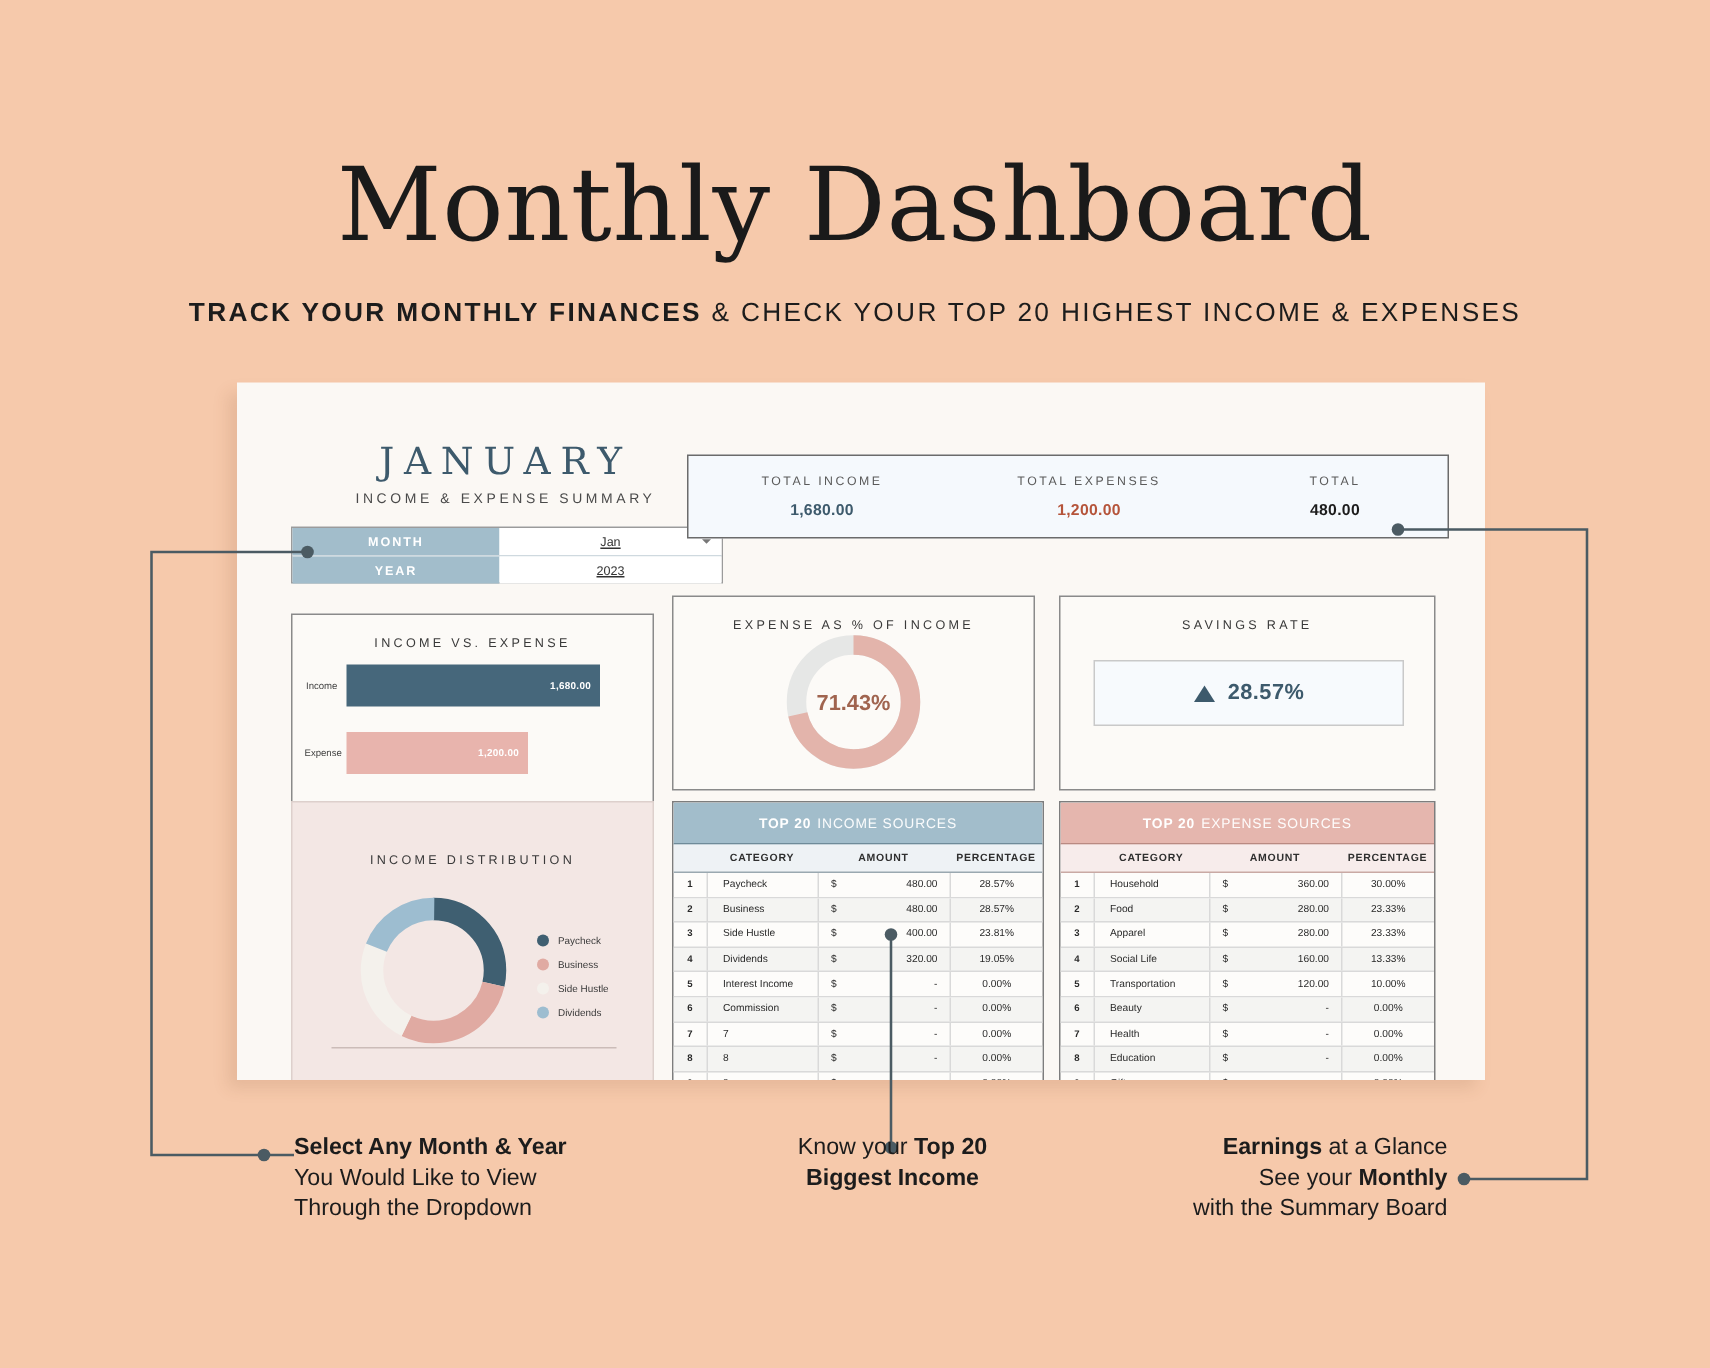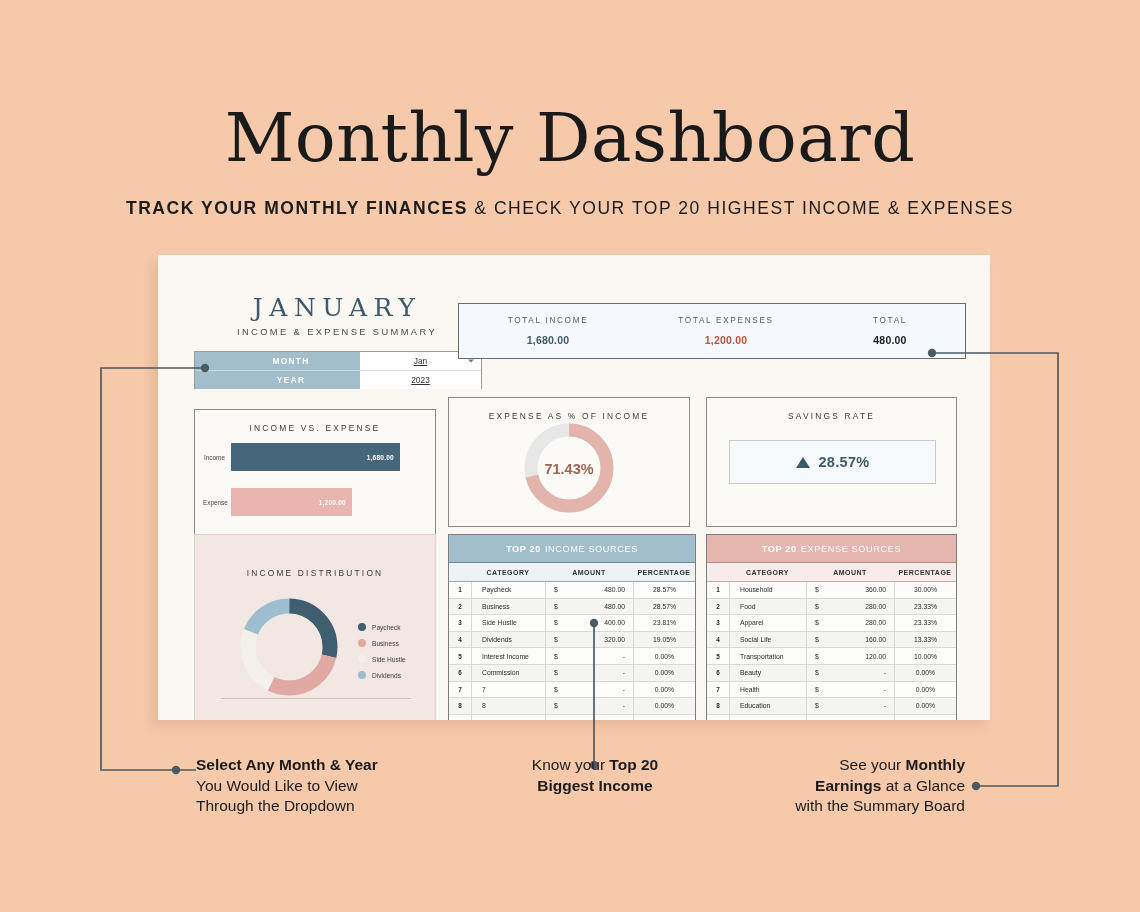--- a/index.html
+++ b/index.html
@@ -45,21 +45,21 @@
   }
   .selector{
     position:absolute;left:36px;top:96px;width:286px;height:36px;
     border:1px solid #9b9b9b;background:#fff;
   }
   .sel-row{display:flex;height:18px;}
   .sel-row + .sel-row{border-top:1px solid #cfd9df;}
   .sel-lbl{
     width:138px;background:#a2bdcb;color:#fff;
     font-size:8.4px;letter-spacing:1.3px;font-weight:600;
-    display:flex;align-items:center;justify-content:center;padding-left:27px;
+    display:flex;align-items:center;justify-content:center;
   }
   .sel-val{
     flex:1;background:#fff;color:#333;font-size:8.4px;
     display:flex;align-items:center;justify-content:center;position:relative;text-decoration:underline;
   }
   .caret{position:absolute;right:7px;top:50%;transform:translateY(-50%);
     width:0;height:0;border-left:3px solid transparent;border-right:3px solid transparent;
     border-top:3.5px solid #777;}
 
   
@@ -479,18 +479,18 @@
     <div>You Would Like to View</div>
     <div>Through the Dropdown</div>
   </div>
 
   <div class="cap" id="cap-mid">
     <div><span>Know your </span><b>Top 20</b></div>
     <div><b>Biggest Income</b></div>
   </div>
 
   <div class="cap" id="cap-right">
+    <div><b>Earnings</b><span> at a Glance</span></div>
     <div><span>See your </span><b>Monthly</b></div>
-    <div><b>Earnings</b><span> at a Glance</span></div>
     <div>with the Summary Board</div>
   </div>
 
 </div>
 
 </body></html>

